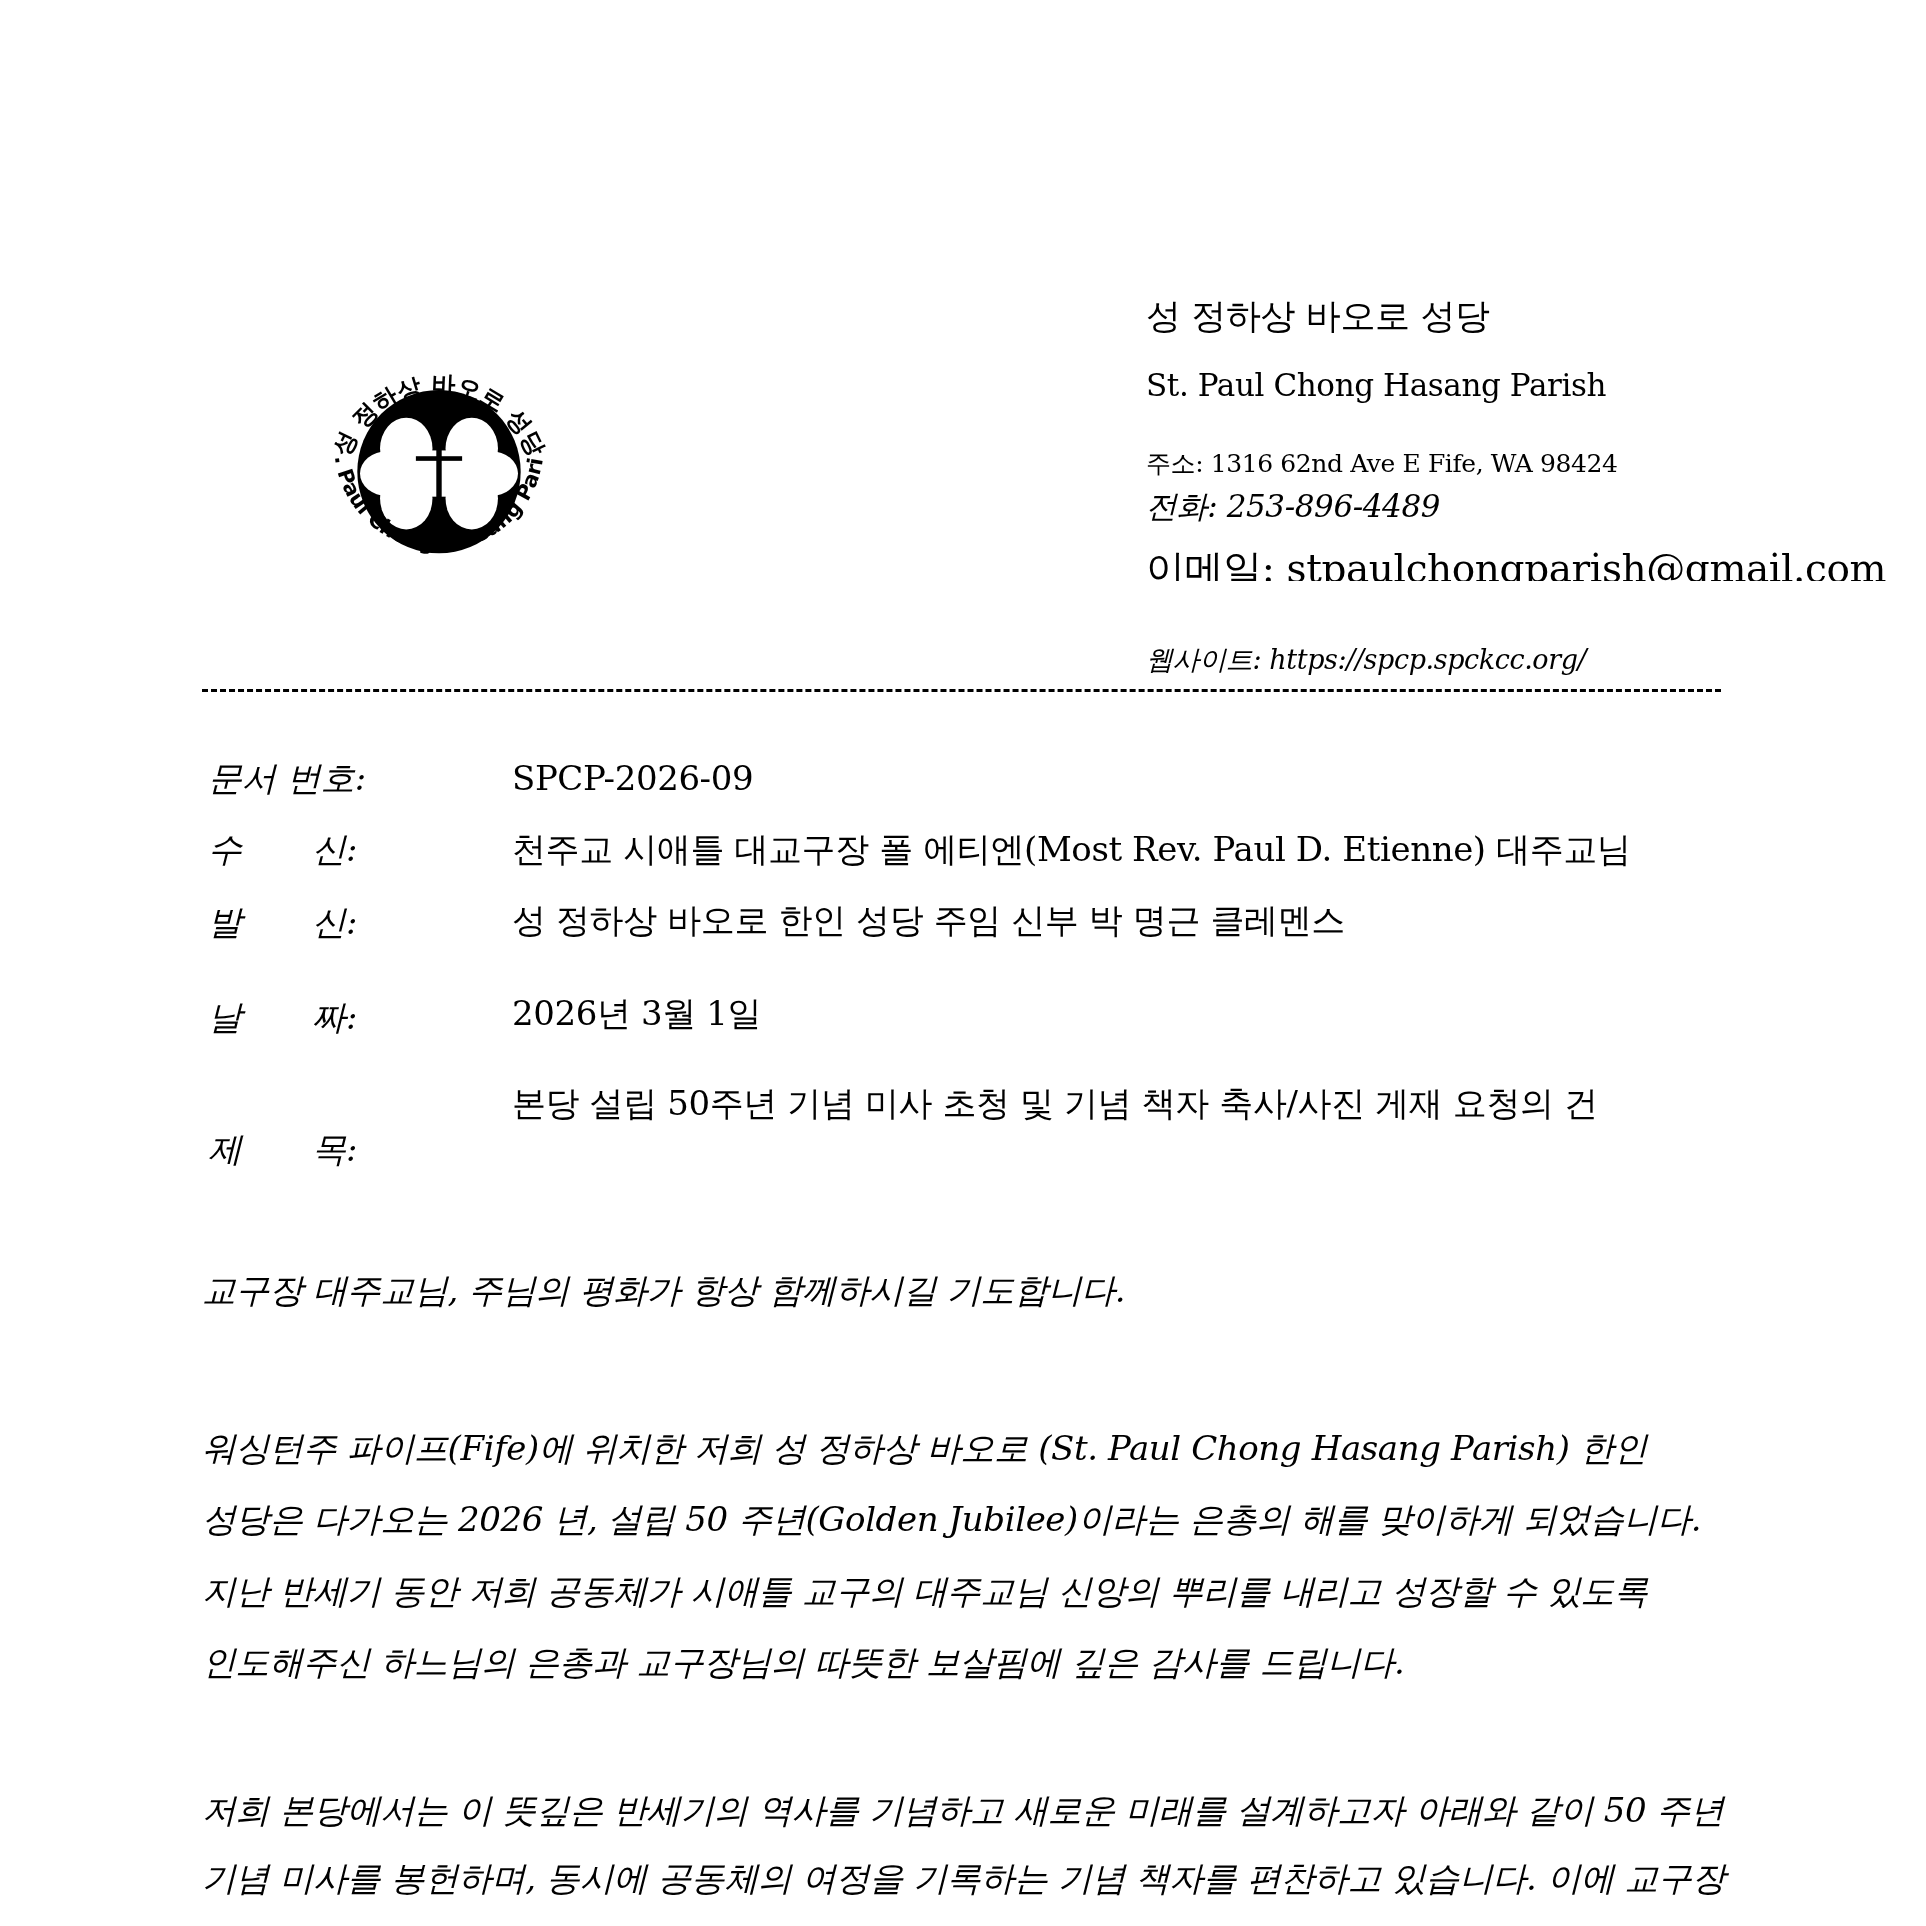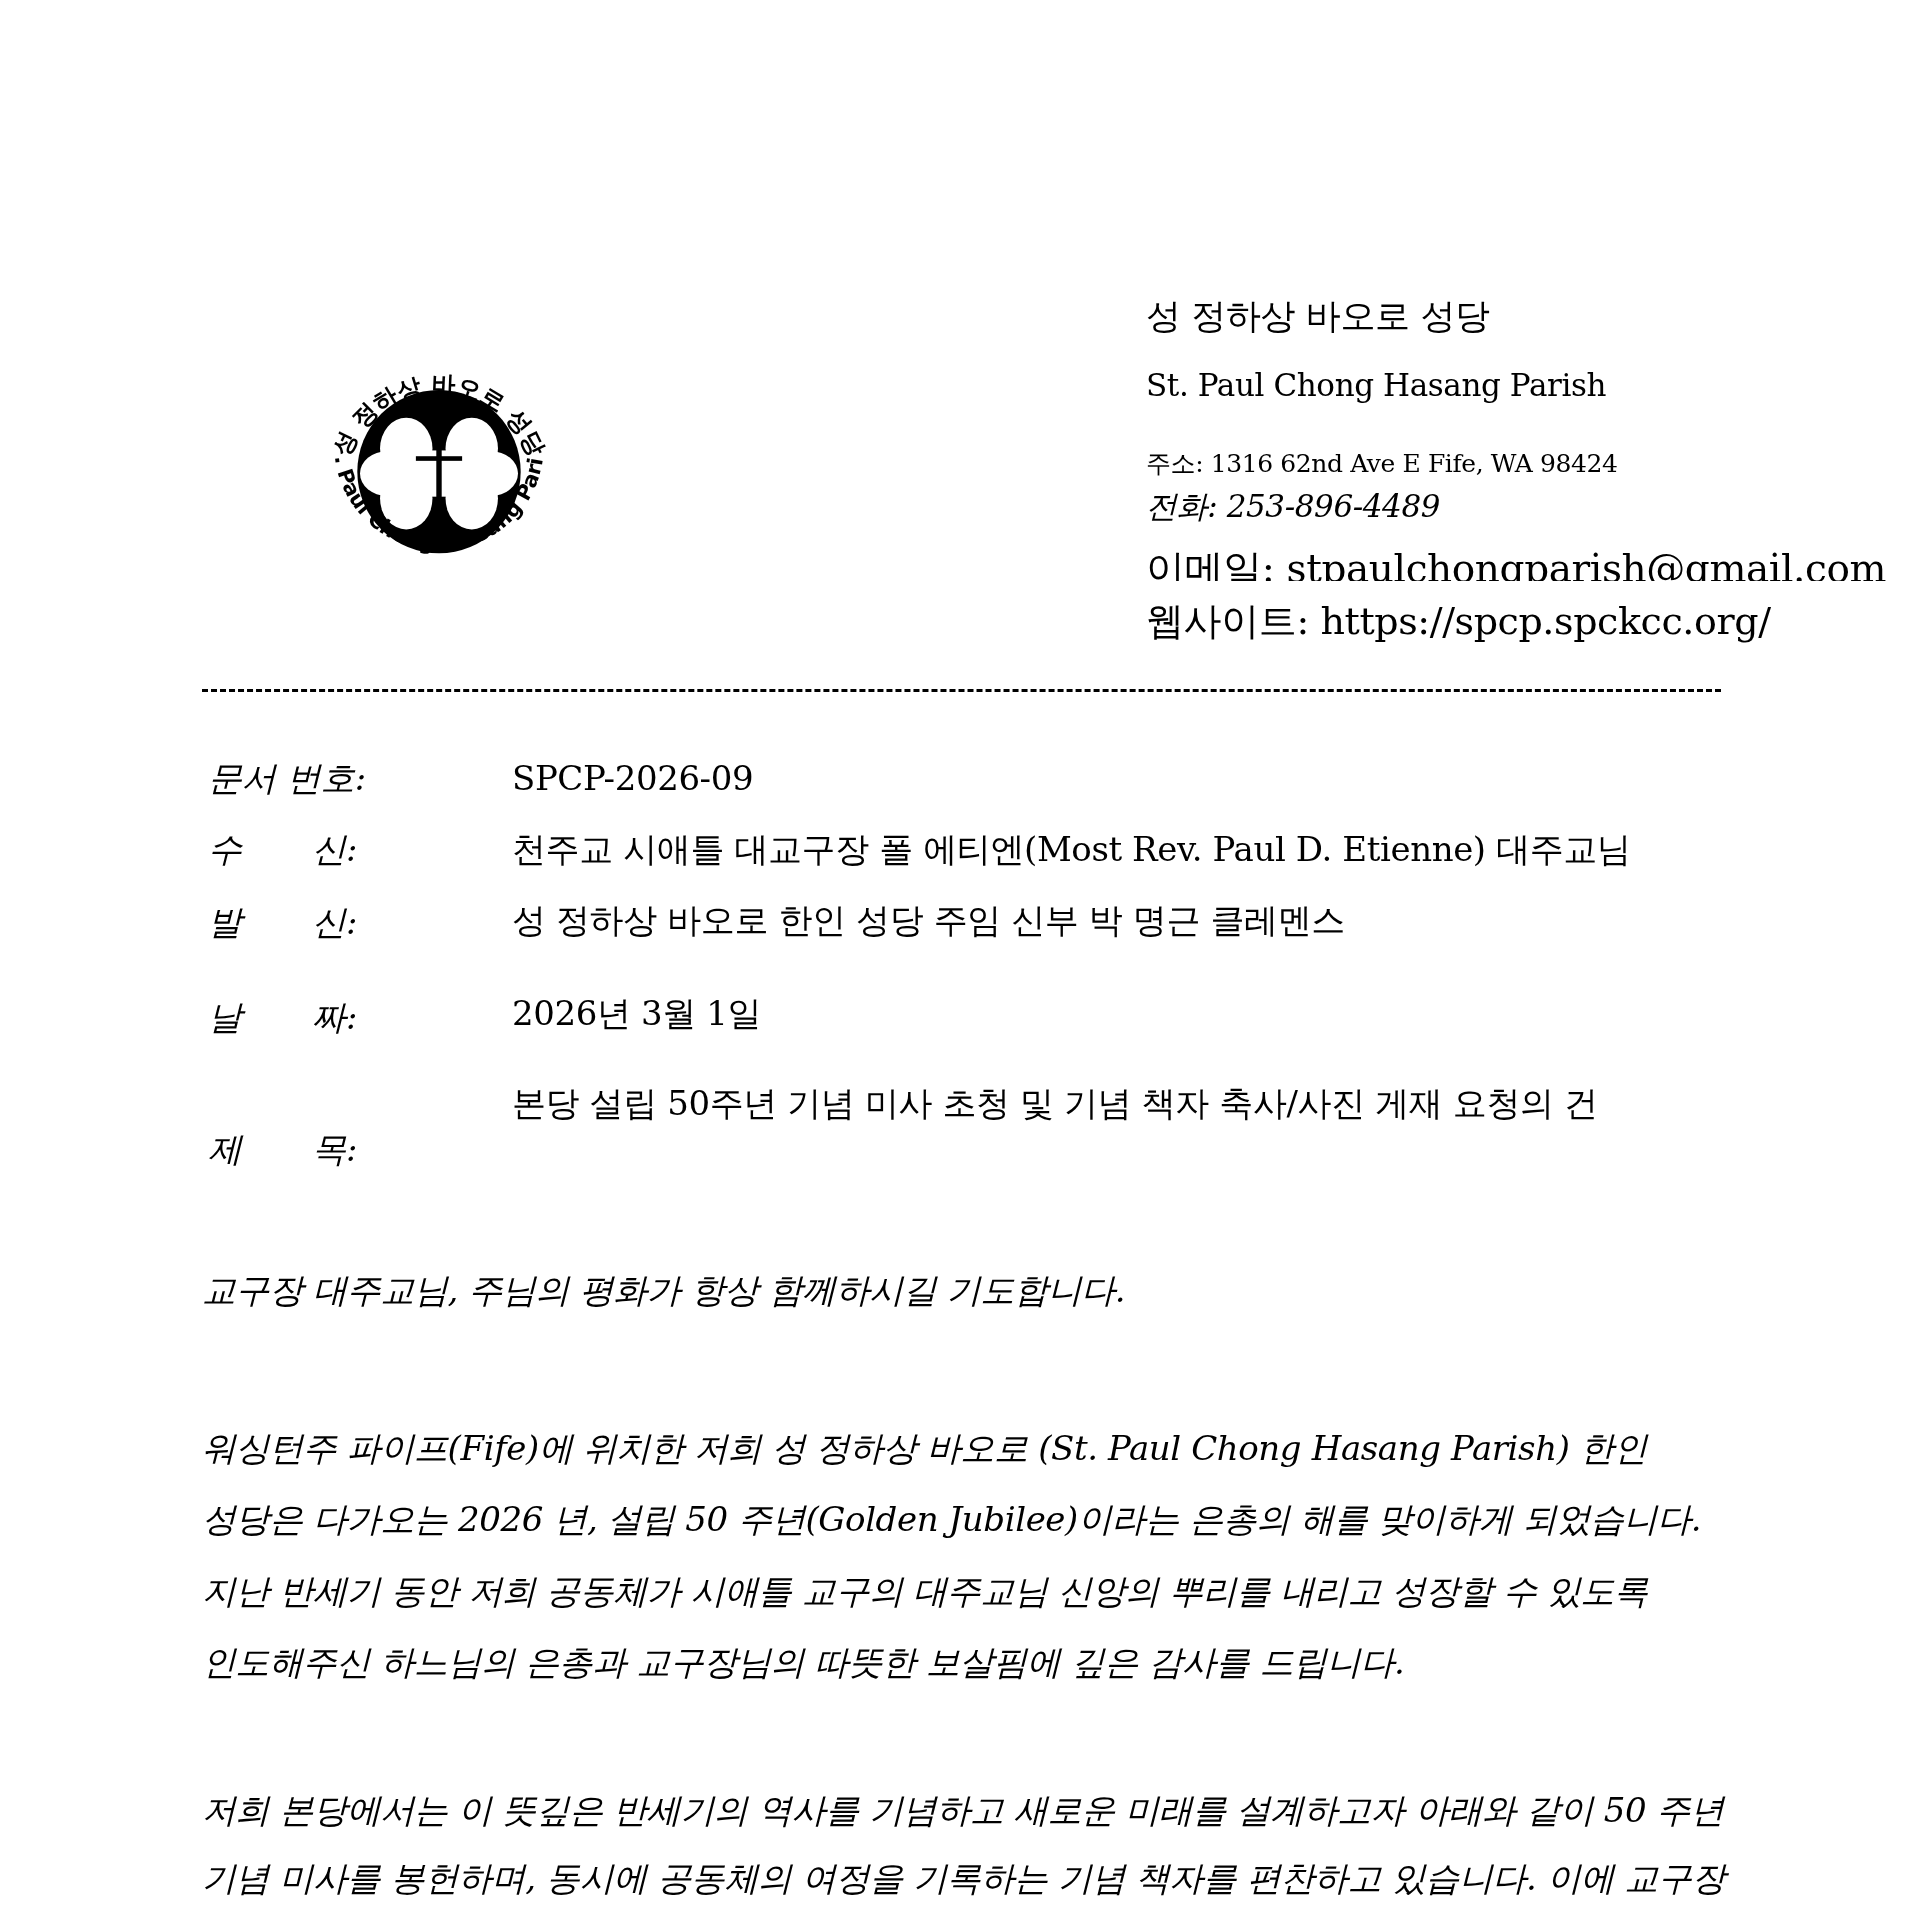--- a/index.html
+++ b/index.html
@@ -10,21 +10,21 @@
   
   #logo { left: 308px; top: 331px; width: 262px; height: 262px; }
 
   
   .lh { left: 1146px; font-size: 34px; line-height: 1; letter-spacing: -0.4px; }
   #lh-ko   { top: 299px;  font-size: 35px; }
   #lh-en   { top: 370px;  font-size: 31px; }
   #lh-addr { top: 435px; font-size: 25px; margin-top: 16px; }
   #lh-tel  { top: 491px; font-size: 31px; font-style: italic; }
   #lh-mail { top: 549px; font-size: 39px; height: 32px; overflow: hidden; }
-  #lh-web  { top: 602px; font-size: 38px; }
+  #lh-web  { top: 646px; font-size: 27px; font-style: italic; }
 
   
   #divider { left: 202px; top: 689px; width: 1519px; height: 0;
              border-top: 3.1px dashed #000; }
 
   
   .meta-label { left: 208px; font-size: 34px; line-height: 1; font-style: italic; }
   .meta-value { left: 512px; font-size: 34px; line-height: 1; letter-spacing: -0.4px; }
 
   

